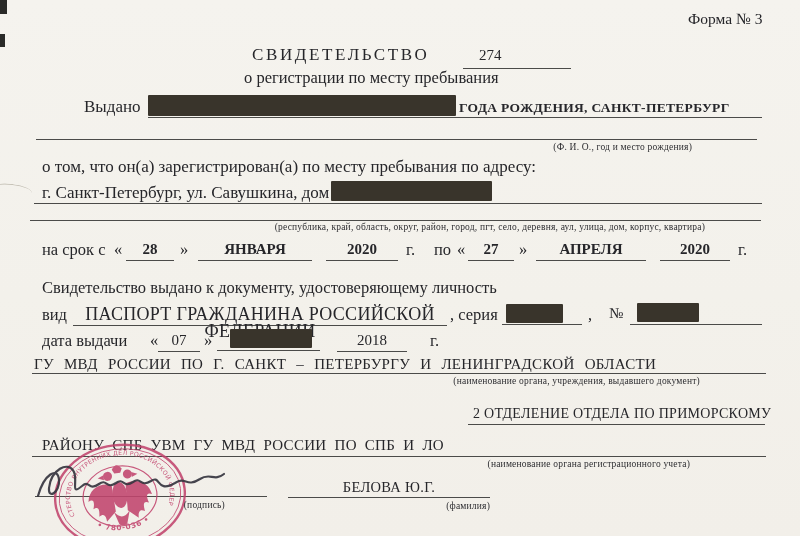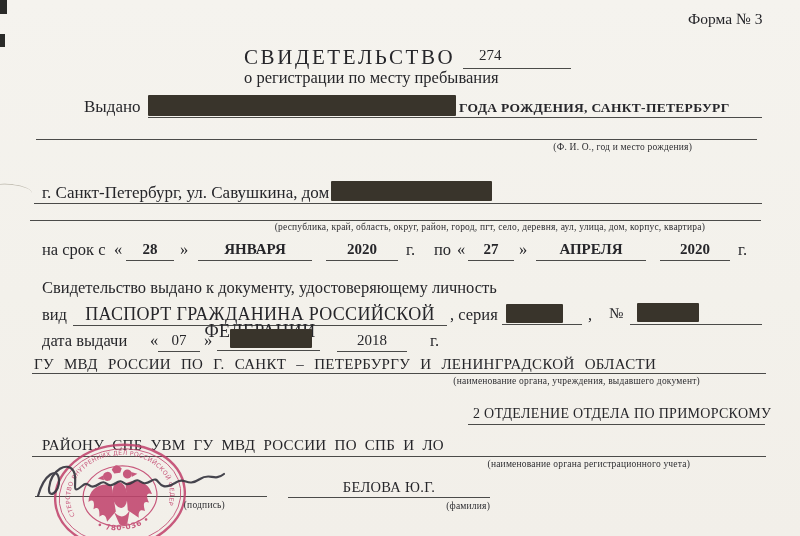--- a/index.html
+++ b/index.html
@@ -24,32 +24,33 @@
 </head>
 <body>
 
 <div class="page">
 
   <div class="artifact" style="left:0;top:0;width:7px;height:14px;"></div>
   <div class="artifact" style="left:0;top:34px;width:5px;height:13px;"></div>
   <div class="abs" style="left:-8px;top:184px;width:40px;height:12px;border-top:1.2px solid #c3bfb4;border-radius:50%;transform:rotate(7deg);"></div>
 
   <div class="abs" style="left:688px;top:10px;font-size:15.5px;">Форма № 3</div>
-  <div class="abs" style="left:244px;top:45px;font-size:21px;letter-spacing:2.6px;">СВИДЕТЕЛЬСТВО</div>
+  <div class="abs" style="left:252px;top:45px;font-size:17px;letter-spacing:2.6px;">СВИДЕТЕЛЬСТВО</div>
   <div class="abs" style="left:463px;top:47px;width:108px;padding-left:16px;font-size:15px;box-sizing:border-box;">274</div>
   <div class="hline" style="left:463px;top:68px;width:108px;"></div>
   <div class="abs t165" style="left:244px;top:68px;">о регистрации по месту пребывания</div>
 
   <div class="abs t17" style="left:84px;top:97px;">Выдано</div>
   <div class="redact" style="left:148px;top:95px;width:308px;height:21px;"></div>
   <div class="abs bold caps" style="left:459px;top:100px;font-size:13.5px;">ГОДА РОЖДЕНИЯ, САНКТ-ПЕТЕРБУРГ</div>
   <div class="hline" style="left:148px;top:117px;width:614px;"></div>
   <div class="hline" style="left:36px;top:139px;width:721px;"></div>
   <div class="abs cap" style="left:92px;top:142px;width:600px;">(Ф. И. О., год и место рождения)</div>
 
+  <div class="abs t17" style="left:42px;top:157px;">о том, что он(а) зарегистрирован(а) по месту пребывания по адресу:</div>
   <div class="abs t17" style="left:42px;top:183px;">г. Санкт-Петербург, ул. Савушкина, дом</div>
   <div class="redact" style="left:331px;top:181px;width:161px;height:20px;"></div>
   <div class="hline" style="left:34px;top:203px;width:728px;"></div>
   <div class="hline" style="left:30px;top:220px;width:731px;"></div>
   <div class="abs cap" style="left:95px;top:222px;width:610px;">(республика, край, область, округ, район, город, пгт, село, деревня, аул, улица, дом, корпус, квартира)</div>
 
   <div class="abs t165" style="left:42px;top:240px;">на срок с</div>
   <div class="abs t165" style="left:114px;top:240px;">«</div>
   <div class="useg bold t15" style="left:126px;top:240px;width:48px;">28</div>
   <div class="abs t165" style="left:180px;top:240px;">»</div>

